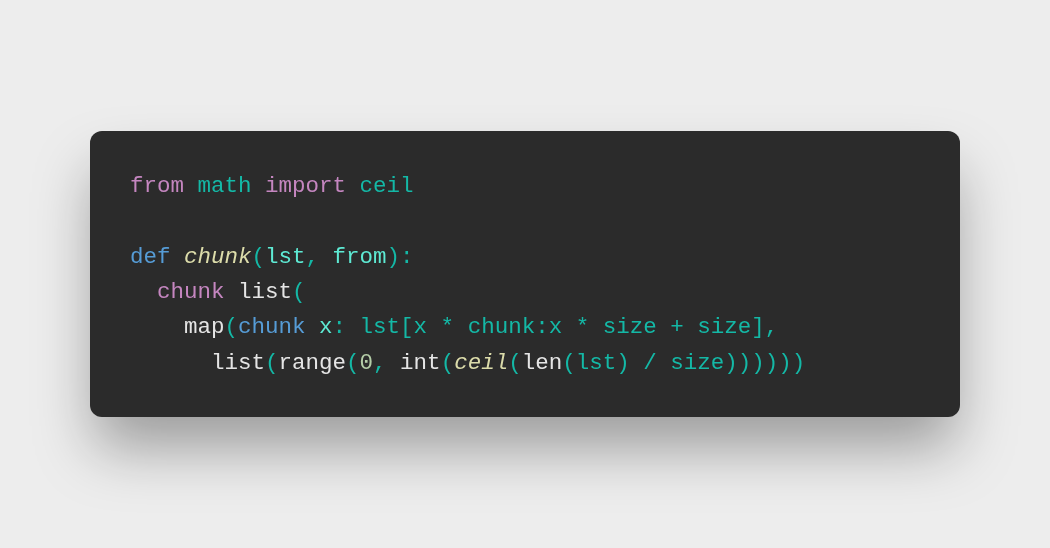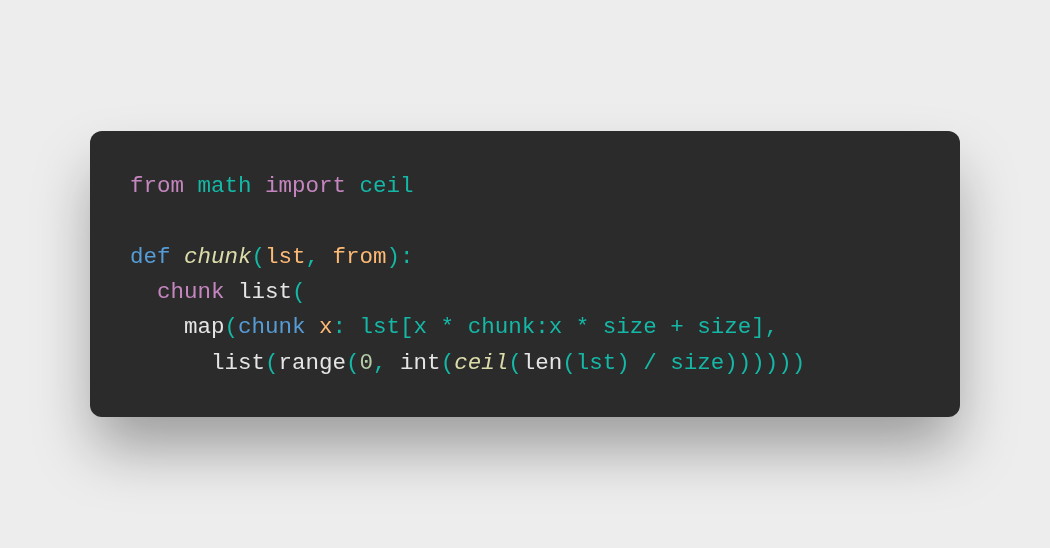--- a/index.html
+++ b/index.html
@@ -32,21 +32,21 @@
     font-size: 22.5px;
     line-height: 1.57;
     color: #d8d8d8;
     white-space: pre;
     font-weight: 400;
   }
   .tok-keyword { color: #c586c0; }
   .tok-def     { color: #569cd6; text-align: right; }
   .tok-builtin { color: #e5e5e5; }
   .tok-func    { color: #dcdcaa; font-style: italic; }
-  .tok-param   { color: #fdba74; }
+  .tok-param   { color: #5eead4; }
   .tok-num     { color: #b5cea8; }
   .tok-plain   { color: #14b8a6; }
 </style>
 </head>
 <body>
 
 <div class="canvas">
   <div class="code-card">
     <pre><span class="tok-keyword">from</span><span class="tok-plain"> math </span><span class="tok-keyword">import</span><span class="tok-plain"> ceil</span>
 <span></span>

